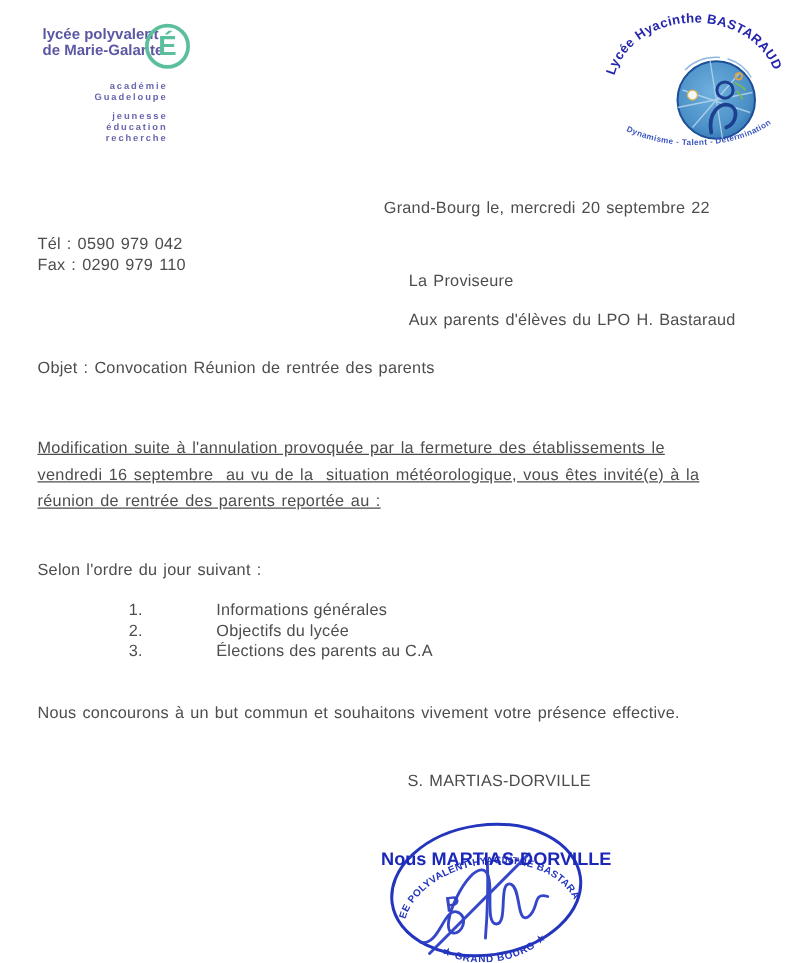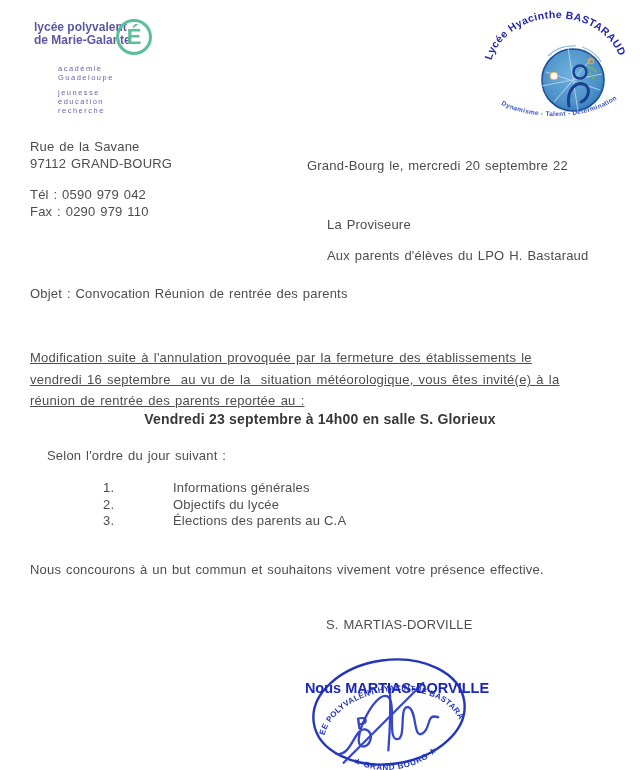--- a/index.html
+++ b/index.html
@@ -8,22 +8,22 @@
     font-family:"Liberation Sans",sans-serif;color:#4d4d4d;
   }
   .abs{position:absolute;}
   .txt{font-size:13px;letter-spacing:.2px;word-spacing:1px;line-height:17px;white-space:nowrap;}
   
   .school-line{position:absolute;white-space:nowrap;font-weight:bold;font-size:12px;
     color:#5b57a2;line-height:13px;text-align:right;}
   .e-circle{position:absolute;left:116px;top:19px;width:30px;height:30px;border:3px solid #5cbf9b;
     border-radius:50%;display:flex;align-items:center;justify-content:center;
     color:#5cbf9b;font-weight:bold;font-size:22px;line-height:1;}
-  .ministry{position:absolute;left:58px;width:76px;text-align:left;color:#6a66ae;
-    font-size:7.5px;font-weight:normal;letter-spacing:1.5px;line-height:9px;}
+  .ministry{position:absolute;left:58px;width:76px;text-align:right;color:#6a66ae;
+    font-size:7.5px;font-weight:bold;letter-spacing:1.5px;line-height:9px;}
   
   .par-line{white-space:pre-wrap;font-size:13px;letter-spacing:.25px;word-spacing:1.2px;line-height:21.5px;text-decoration:underline;}
   .meeting{position:absolute;left:30px;top:411px;width:580px;text-align:center;
     font-size:14px;font-weight:bold;color:#383838;letter-spacing:.2px;}
   .agenda-row{display:flex;line-height:16.5px;font-size:13px;letter-spacing:.2px;}
   .agenda-num{width:70px;}
   
   .sig-name-overlay{position:absolute;left:302px;top:680px;width:190px;text-align:center;
     font-size:14.5px;font-weight:bold;color:#1b27b8;white-space:nowrap;z-index:3;}
   .stamp-svg{position:absolute;left:299px;top:650px;z-index:2;}
@@ -79,44 +79,39 @@
 
     <text font-family="Liberation Sans, sans-serif" font-size="10.5" font-weight="bold" fill="#2526ad" letter-spacing="0.4">
       <textPath href="#arcTitle" startOffset="50%" text-anchor="middle">Lycée  Hyacinthe  BASTARAUD</textPath>
     </text>
 
     <text font-family="Liberation Sans, sans-serif" font-size="6.5" font-weight="bold" fill="#3a55c0" letter-spacing="0.3">
       <textPath href="#arcMotto" startOffset="50%" text-anchor="middle">Dynamisme - Talent - Détermination</textPath>
     </text>
   </svg>
 
-  <div class="abs txt" style="left:30px;top:138px;">
-    <div>Rue de la Savane</div>
-    <div>97112 GRAND-BOURG</div>
-  </div>
   <div class="abs txt" style="left:30px;top:186px;">
     <div>Tél : 0590 979 042</div>
     <div>Fax : 0290 979 110</div>
   </div>
 
   <div class="abs txt" style="left:307px;top:157px;">Grand-Bourg le, mercredi 20 septembre 22</div>
   <div class="abs txt" style="left:327px;top:216px;">La Proviseure</div>
   <div class="abs txt" style="left:30px;top:285px;">Objet : Convocation Réunion de rentrée des parents</div>
 
   <div class="abs txt" style="left:327px;top:247px;">Aux parents d'élèves du LPO H. Bastaraud</div>
 
   <div class="abs" style="left:30px;top:347px;width:588px;">
     <div class="par-line">Modification suite à l'annulation provoquée par la fermeture des établissements le</div>
     <div class="par-line">vendredi 16 septembre  au vu de la  situation météorologique, vous êtes invité(e) à la</div>
     <div class="par-line">réunion de rentrée des parents reportée au :</div>
   </div>
 
-  <div class="meeting">Vendredi 23 septembre à 14h00 en salle S. Glorieux</div>
 
-  <div class="abs txt" style="left:30px;top:447px;margin-left:17px;">Selon l'ordre du jour suivant :</div>
+  <div class="abs txt" style="left:30px;top:447px;">Selon l'ordre du jour suivant :</div>
   <div class="abs" style="left:103px;top:480px;">
     <div class="agenda-row">
       <span class="agenda-num">1.</span>
       <span>Informations générales</span>
     </div>
     <div class="agenda-row">
       <span class="agenda-num">2.</span>
       <span>Objectifs du lycée</span>
     </div>
     <div class="agenda-row">

